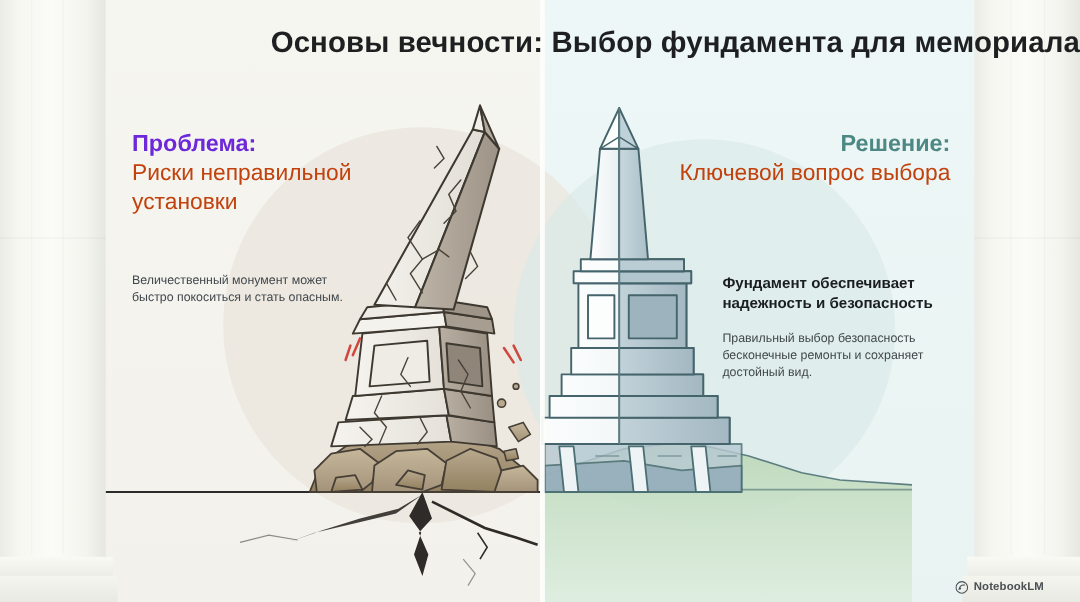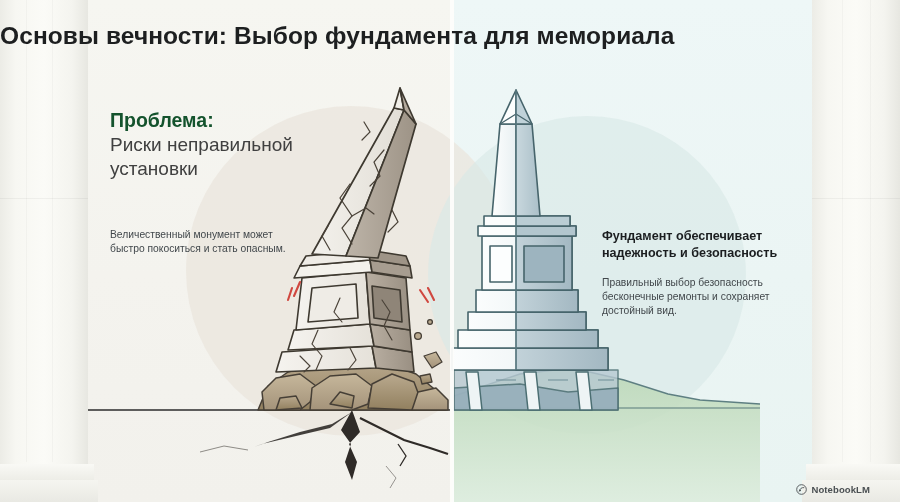--- a/index.html
+++ b/index.html
@@ -27,33 +27,33 @@
   .pillar .base2{position:absolute;left:-10px;right:-10px;bottom:0;height:22px;background:linear-gradient(180deg,#f5f5f0,#e9e9e3);}
   .pillar .flute{position:absolute;top:0;bottom:40px;width:1px;background:rgba(0,0,0,.028);}
 
   
   .circle{position:absolute;border-radius:50%;}
   .circle-left{left:186px;top:106px;width:330px;height:330px;background:#eae4dd;opacity:.72;}
   .circle-right{left:428px;top:116px;width:318px;height:318px;background:#d8e9e6;opacity:.62;}
 
   
   .title{
-    position:absolute;top:22px;left:0;width:900px;text-align:left;
+    position:absolute;top:22px;left:0;width:900px;text-align:right;
     font-size:24.5px;font-weight:700;color:#1d1f20;letter-spacing:.1px;
   }
 
   
   .col{position:absolute;top:108px;}
   .col-left{left:110px;width:235px;text-align:left;}
   .col-right{left:556px;width:236px;text-align:right;}
 
   .kicker{font-size:19.5px;font-weight:700;line-height:1.24;margin:0 0 1px 0;}
-  .kicker-problem{color:#14532d;}
+  .kicker-problem{color:#6d28d9;}
   .kicker-solution{color:#4e8884;}
-  .lede{font-size:19px;font-weight:400;color:#404040;line-height:1.26;margin:0;}
+  .lede{font-size:19px;font-weight:400;color:#c2410c;line-height:1.26;margin:0;}
 
   .body-block{position:absolute;top:228px;}
   .body-left{left:110px;width:190px;text-align:left;}
   .body-right{left:602px;width:200px;text-align:left;}
   .body-head{font-size:12.6px;font-weight:700;color:#1b1e20;line-height:1.34;margin:0 0 14px 0;}
   .body-text{font-size:10.3px;font-weight:400;color:#41474b;line-height:1.38;margin:0;}
 
   
   .art{position:absolute;top:0;left:0;width:900px;height:502px;pointer-events:none;}
 
@@ -283,20 +283,24 @@
 
   <div class="mid-divider"></div>
 
   <div class="title">Основы вечности: Выбор фундамента для мемориала</div>
 
   <div class="col col-left">
     <p class="kicker kicker-problem">Проблема:</p>
     <p class="lede">Риски неправильной установки</p>
   </div>
 
+  <div class="col col-right">
+    <p class="kicker kicker-solution">Решение:</p>
+    <p class="lede">Ключевой вопрос выбора</p>
+  </div>
 
   <div class="body-block body-left">
     <p class="body-text">Величественный монумент может быстро покоситься и стать опасным.</p>
   </div>
 
   <div class="body-block body-right">
     <p class="body-head">Фундамент обеспечивает надежность и безопасность</p>
     <p class="body-text">Правильный выбор безопасность бесконечные ремонты и сохраняет достойный вид.</p>
   </div>
 

